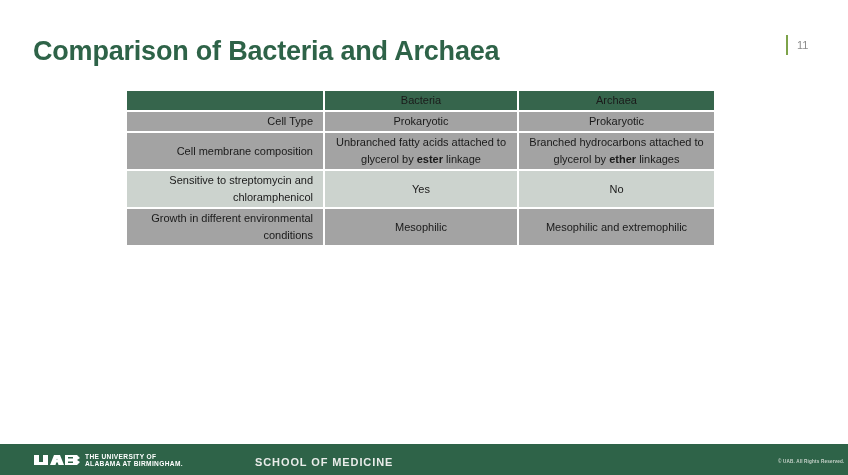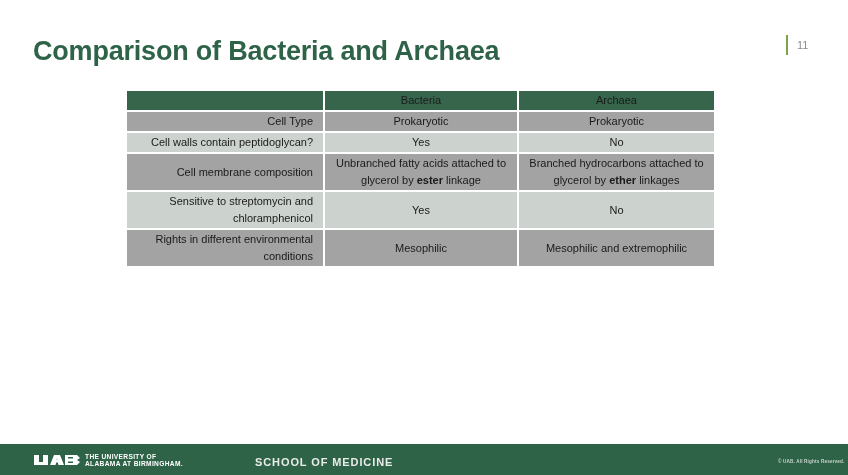--- a/index.html
+++ b/index.html
@@ -189,40 +189,35 @@
       </tr>
     </thead>
     <tbody>
 
       <tr class="row-odd">
         <td class="label-cell">Cell Type</td>
         <td class="data-cell">Prokaryotic</td>
         <td class="data-cell">Prokaryotic</td>
       </tr>
 
-      <tr class="row-even">
-        <td class="label-cell">Cell walls contain peptidoglycan?</td>
-        <td class="data-cell">Yes</td>
-        <td class="data-cell">No</td>
-      </tr>
 
       <tr class="row-odd">
         <td class="label-cell">Cell membrane composition</td>
         <td class="data-cell"><span>Unbranched fatty acids attached to glycerol by</span> <span class="b">ester</span> <span>linkage</span></td>
         <td class="data-cell"><span>Branched hydrocarbons attached to glycerol by</span> <span class="b">ether</span> <span>linkages</span></td>
       </tr>
 
       <tr class="row-even">
         <td class="label-cell">Sensitive to streptomycin and chloramphenicol</td>
         <td class="data-cell">Yes</td>
         <td class="data-cell">No</td>
       </tr>
 
       <tr class="row-odd">
-        <td class="label-cell">Rights in different environmental conditions</td>
+        <td class="label-cell">Growth in different environmental conditions</td>
         <td class="data-cell">Mesophilic</td>
         <td class="data-cell">Mesophilic and extremophilic</td>
       </tr>
 
 
 
     </tbody>
   </table>
 
   <div class="footer-bar"></div>

